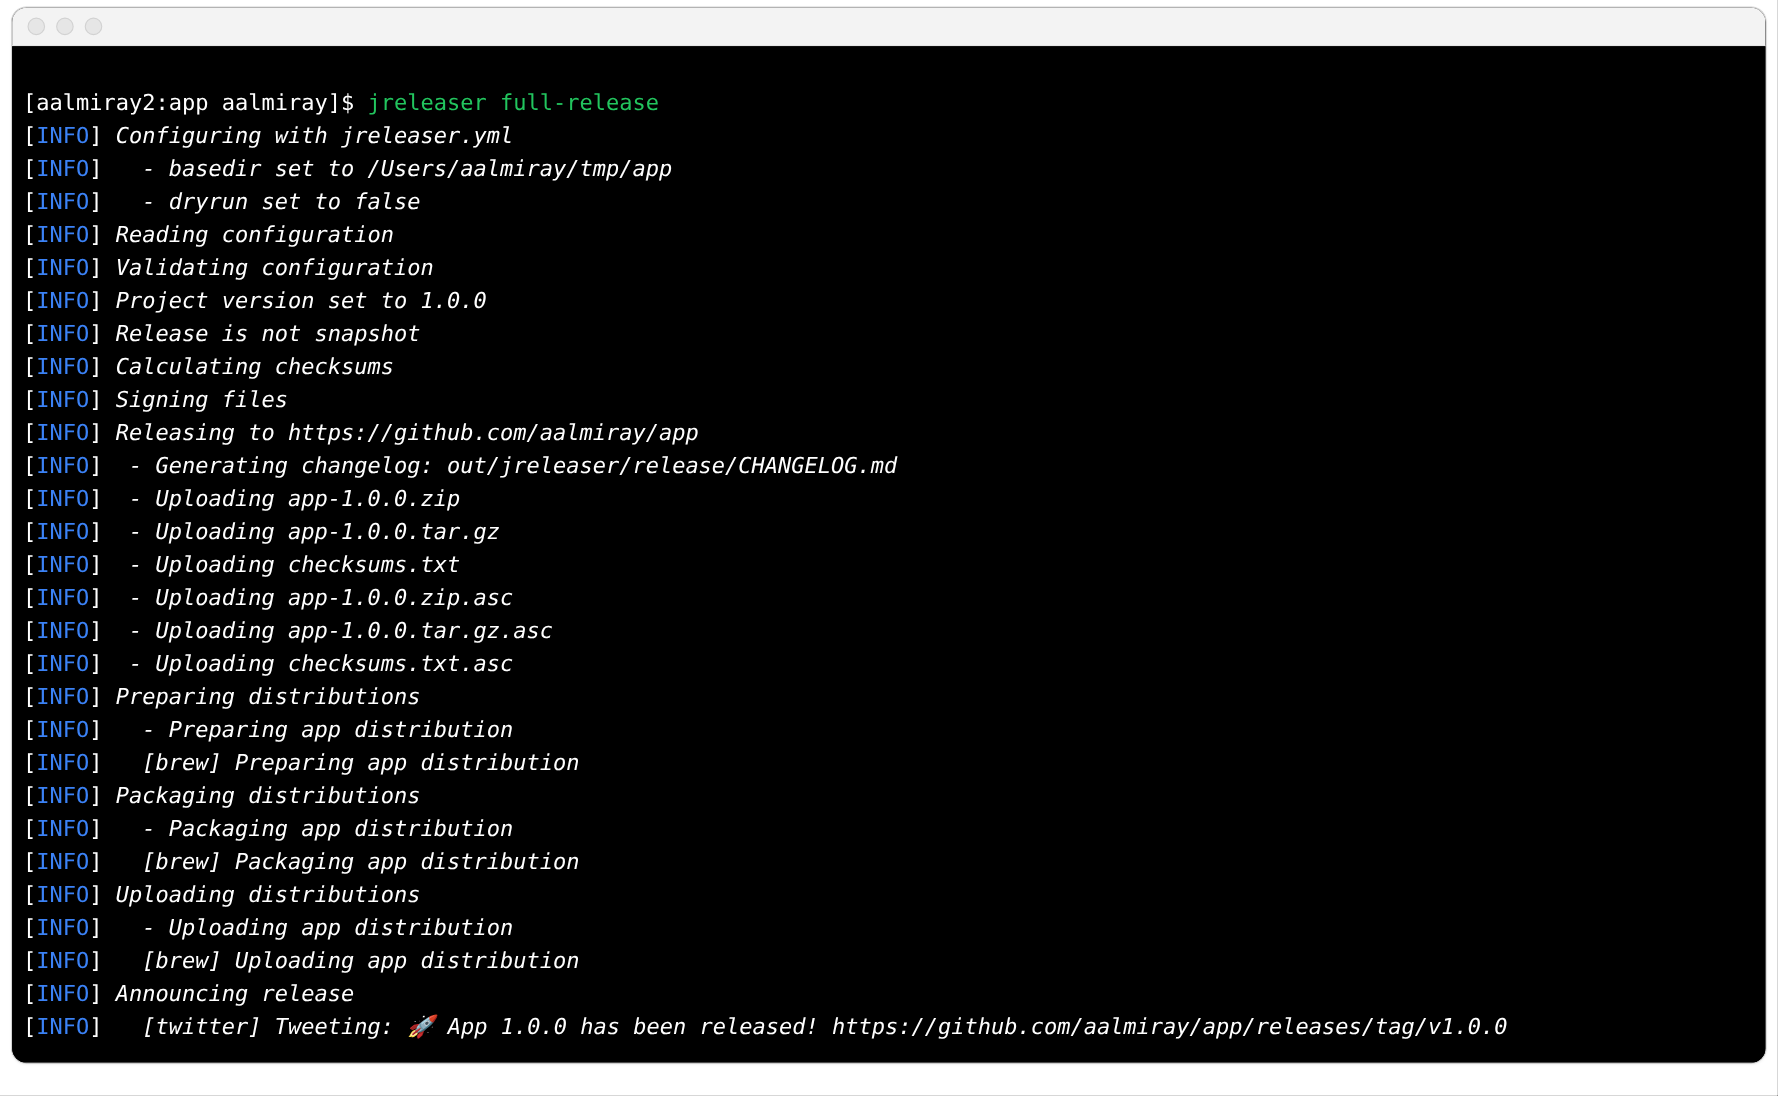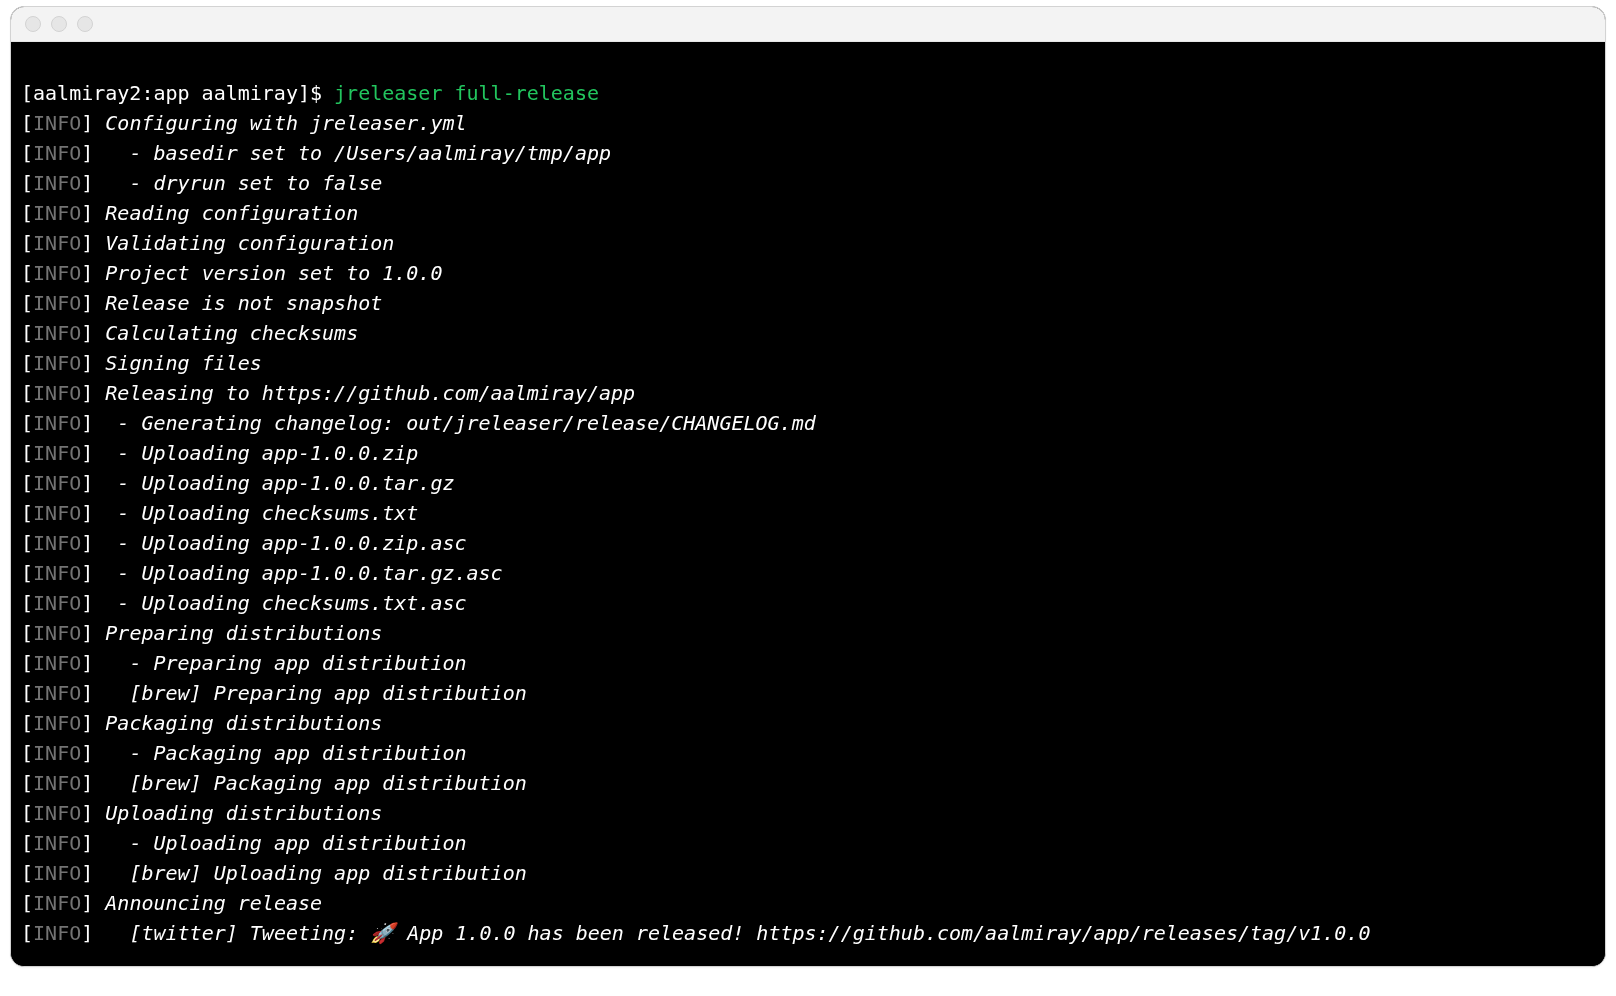--- a/index.html
+++ b/index.html
@@ -41,21 +41,21 @@
     color: #ffffff;
     font-size: 20px;
     line-height: 30px;
     padding: 6px 10px 18px 10px;
     white-space: pre;
     overflow: hidden;
     font-weight: 500;
   }
   .prompt-line .prompt  { color: #ffffff; }
   .prompt-line .cmd     { color: #22c55e; } 
-  .info-tag { color: #737373; }             
+  .info-tag { color: #3b82f6; }             
   .bracket  { color: #ffffff; }
   .msg      { color: #ffffff; font-style: italic; }
   .log-line { display: block; }
 </style>
 </head>
 <body>
 
 <div class="window">
   <div class="titlebar">
     <div class="tl-btn"></div>

